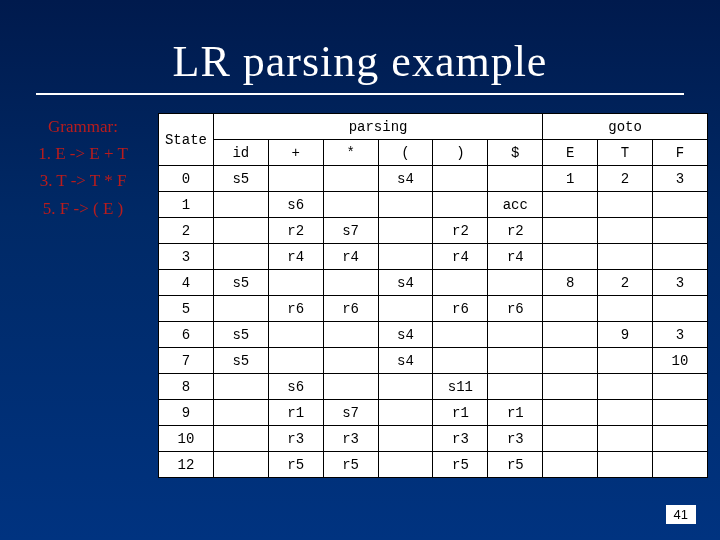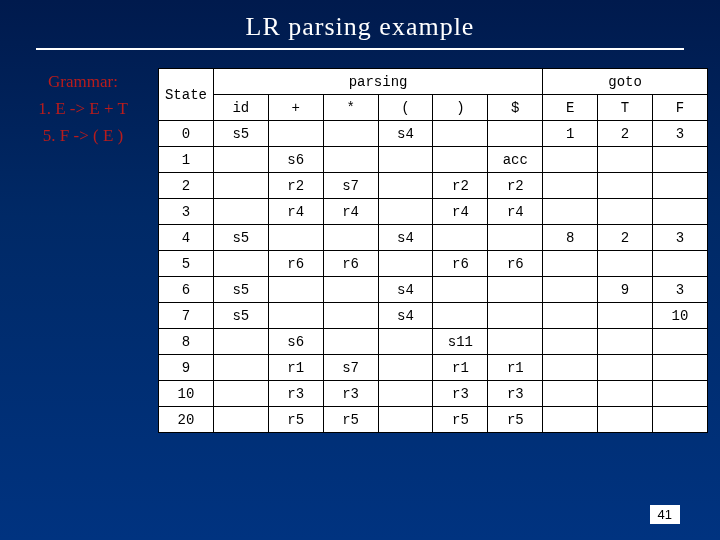--- a/index.html
+++ b/index.html
@@ -6,24 +6,24 @@
   body {
     width: 720px;
     height: 540px;
     background: linear-gradient(to bottom, #001a4d 0%, #002966 40%, #003380 100%);
     font-family: Georgia, "Times New Roman", serif;
     position: relative;
     overflow: hidden;
   }
   .title {
     color: #fff;
-    font-size: 26px;
+    font-size: 44px;
     font-weight: normal;
     text-align: center;
-    padding-top: 12px;
+    padding-top: 36px;
     padding-bottom: 6px;
     letter-spacing: 1px;
   }
   .rule {
     height: 2px;
     background: #fff;
     margin: 0 36px 18px 36px;
   }
   .content {
     display: flex;
@@ -55,39 +55,40 @@
   th, td {
     border: 1px solid #000;
     text-align: center;
     height: 26px;
     padding: 1px 2px;
   }
   th { font-weight: normal; }
   th.group { font-weight: normal; }
   .pagenum {
     position: absolute;
-    right: 40px;
+    right: 24px;
     bottom: 16px;
     background: #fff;
     color: #000;
     font-size: 13px;
     padding: 2px 8px;
     font-family: Arial, sans-serif;
   }
 </style>
 </head>
 <body>
 
 <div class="title">LR parsing example</div>
 <div class="rule"></div>
 
 <div class="content">
   <div class="grammar">
     <div>Grammar:</div>
     <div>1. E -&gt; E + T</div>
+    <div>3. T -&gt; T * F</div>
     <div>5. F -&gt; ( E )</div>
   </div>
 
   <div class="table-wrap">
     <table>
       <thead>
         <tr>
           <th rowspan="2">State</th>
           <th colspan="6" class="group">parsing</th>
           <th colspan="3" class="group">goto</th>
@@ -231,21 +232,21 @@
             <td>r3</td>
             <td>r3</td>
             <td></td>
             <td>r3</td>
             <td>r3</td>
             <td></td>
             <td></td>
             <td></td>
           </tr>
           <tr>
-            <td>20</td>
+            <td>12</td>
             <td></td>
             <td>r5</td>
             <td>r5</td>
             <td></td>
             <td>r5</td>
             <td>r5</td>
             <td></td>
             <td></td>
             <td></td>
           </tr>

